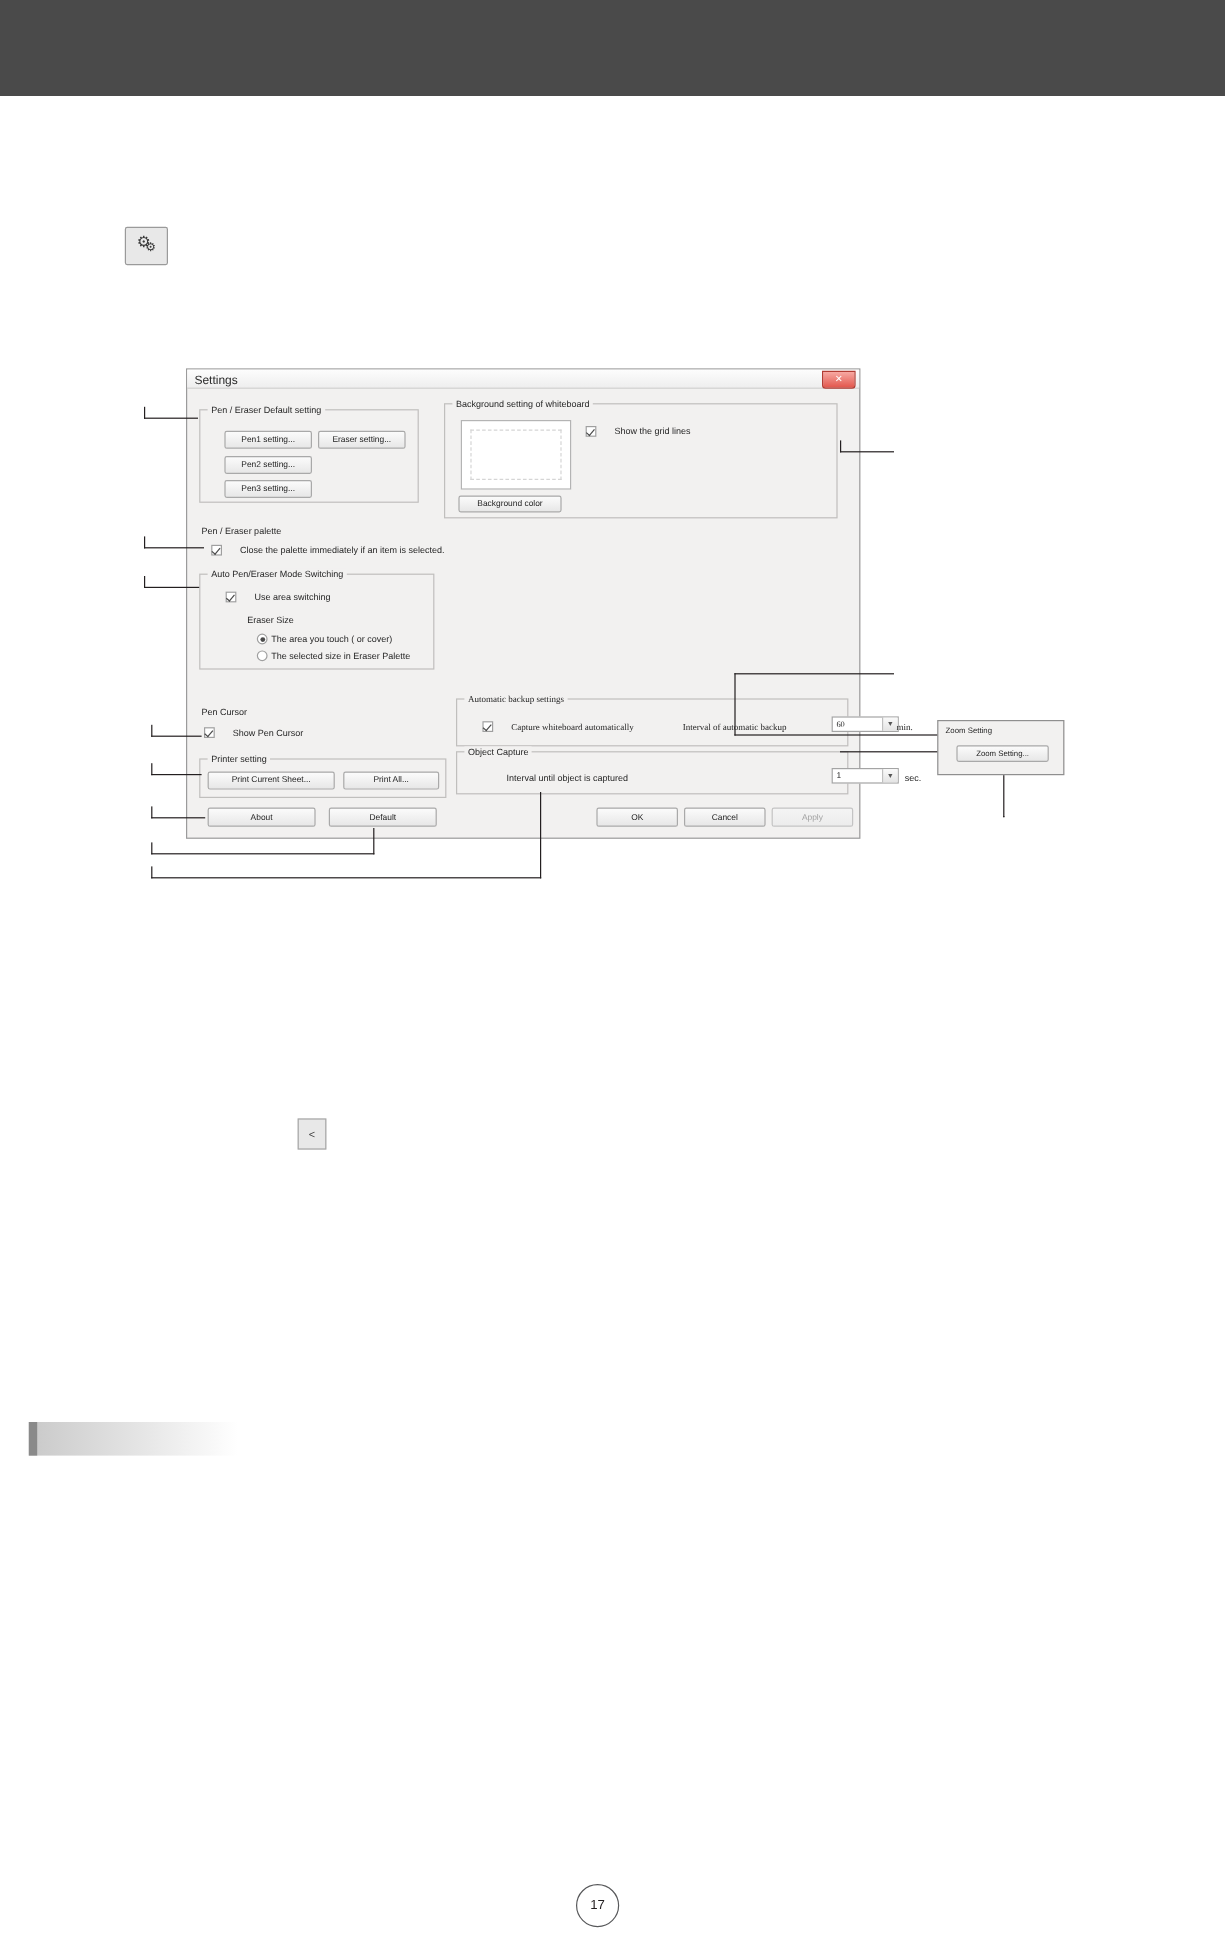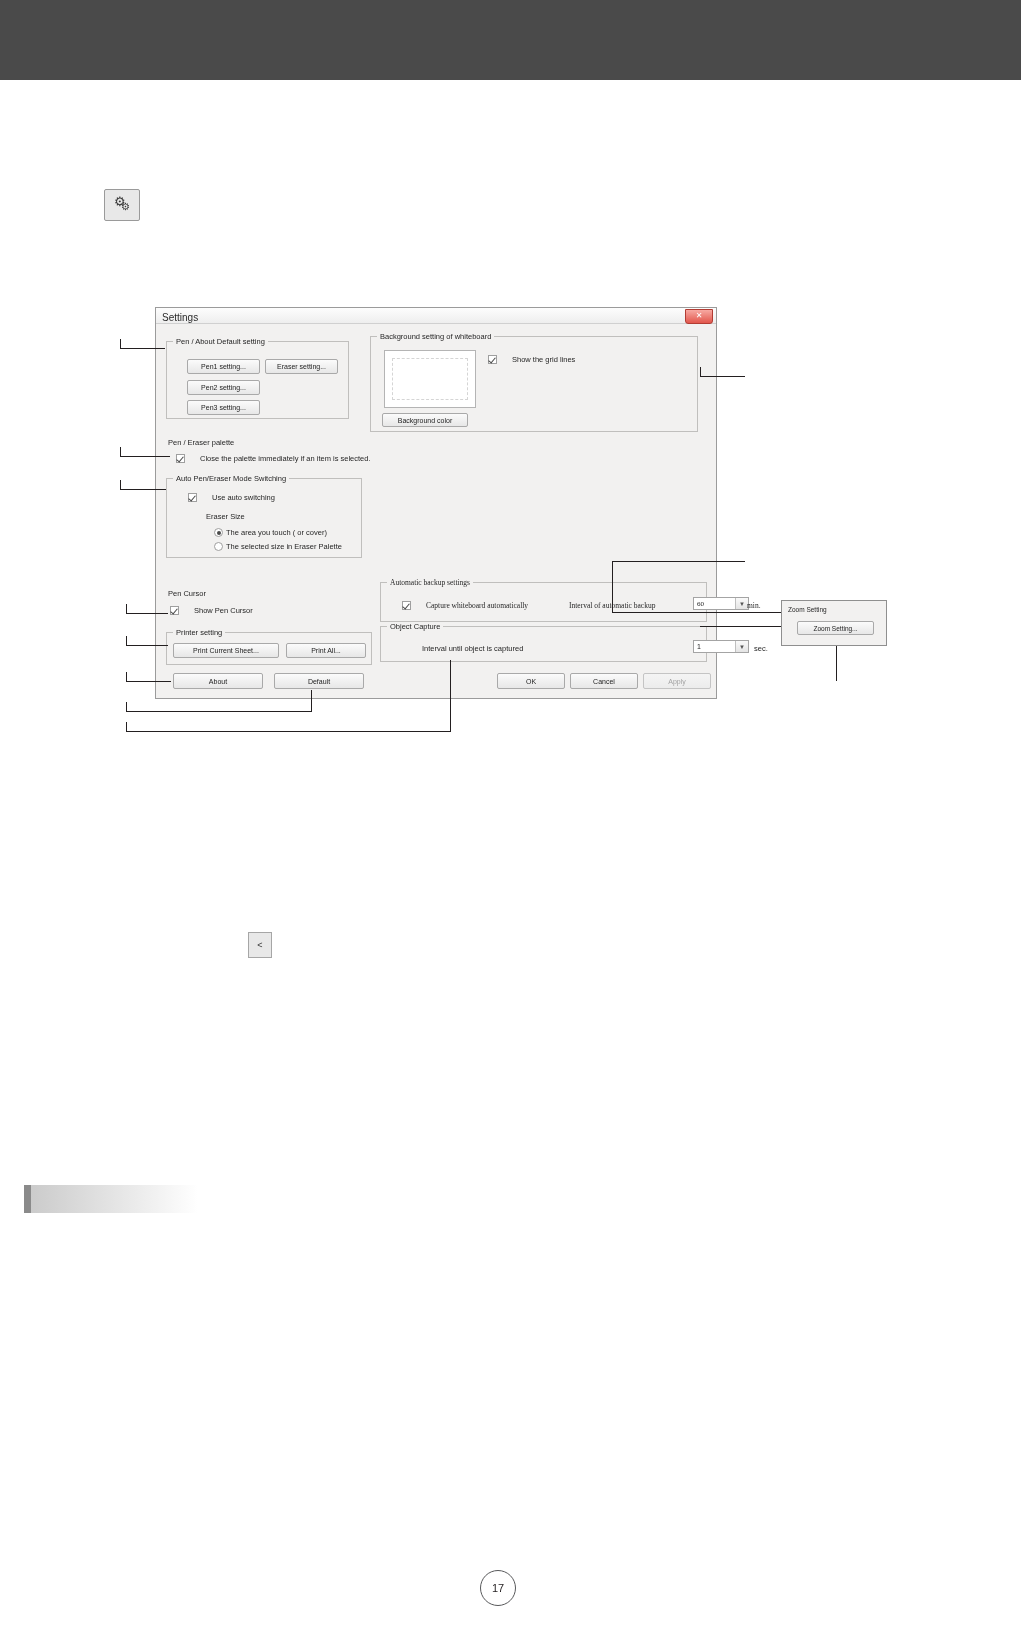--- a/index.html
+++ b/index.html
@@ -288,42 +288,42 @@
 
 <div class="back-chip">&lt;</div>
 
 <div class="dialog">
 
   <div class="dialog-titlebar"></div>
   <div class="dialog-title">Settings</div>
   <div class="dialog-close">✕</div>
 
   <div class="group" style="left:10px; top:33px; width:183px; height:78px;">
-    <span class="group-label">Pen / About Default setting</span>
+    <span class="group-label">Pen / Eraser Default setting</span>
     <div class="btn" style="left:20px; top:17px; width:73px; height:15px; line-height:14px;">Pen1 setting...</div>
     <div class="btn" style="left:98px; top:17px; width:73px; height:15px; line-height:14px;">Eraser setting...</div>
     <div class="btn" style="left:20px; top:38px; width:73px; height:15px; line-height:14px;">Pen2 setting...</div>
     <div class="btn" style="left:20px; top:58px; width:73px; height:15px; line-height:14px;">Pen3 setting...</div>
   </div>
 
   <div class="group" style="left:214px; top:28px; width:328px; height:96px;">
     <span class="group-label">Background setting of whiteboard</span>
     <div class="preview-box" style="left:13px; top:13px; width:92px; height:58px;">
       <div class="preview-inner"></div>
     </div>
     <div class="chk checked" style="left:117px; top:18px;">Show the grid lines</div>
     <div class="btn" style="left:11px; top:76px; width:86px; height:14px; line-height:13px;">Background color</div>
   </div>
 
   <div class="plain-label" style="left:12px; top:130px;">Pen / Eraser palette</div>
   <div class="chk checked" style="left:20px; top:146px;">Close the palette immediately if an item is selected.</div>
 
   <div class="group" style="left:10px; top:170px; width:196px; height:80px;">
     <span class="group-label">Auto Pen/Eraser Mode Switching</span>
-    <div class="chk checked" style="left:21px; top:14px;">Use auto switching</div>
+    <div class="chk checked" style="left:21px; top:14px;">Use area switching</div>
     <div class="plain-label" style="left:39px; top:33px;">Eraser Size</div>
     <div class="radio selected" style="left:47px; top:49px;">The area you touch ( or cover)</div>
     <div class="radio" style="left:47px; top:63px;">The selected size in Eraser Palette</div>
   </div>
 
   <div class="plain-label" style="left:12px; top:281px;">Pen Cursor</div>
   <div class="chk checked" style="left:14px; top:298px;">Show Pen Cursor</div>
 
   <div class="group" style="left:224px; top:274px; width:327px; height:40px;font-family:Liberation Serif, serif;">
     <span class="group-label">Automatic backup settings</span>

